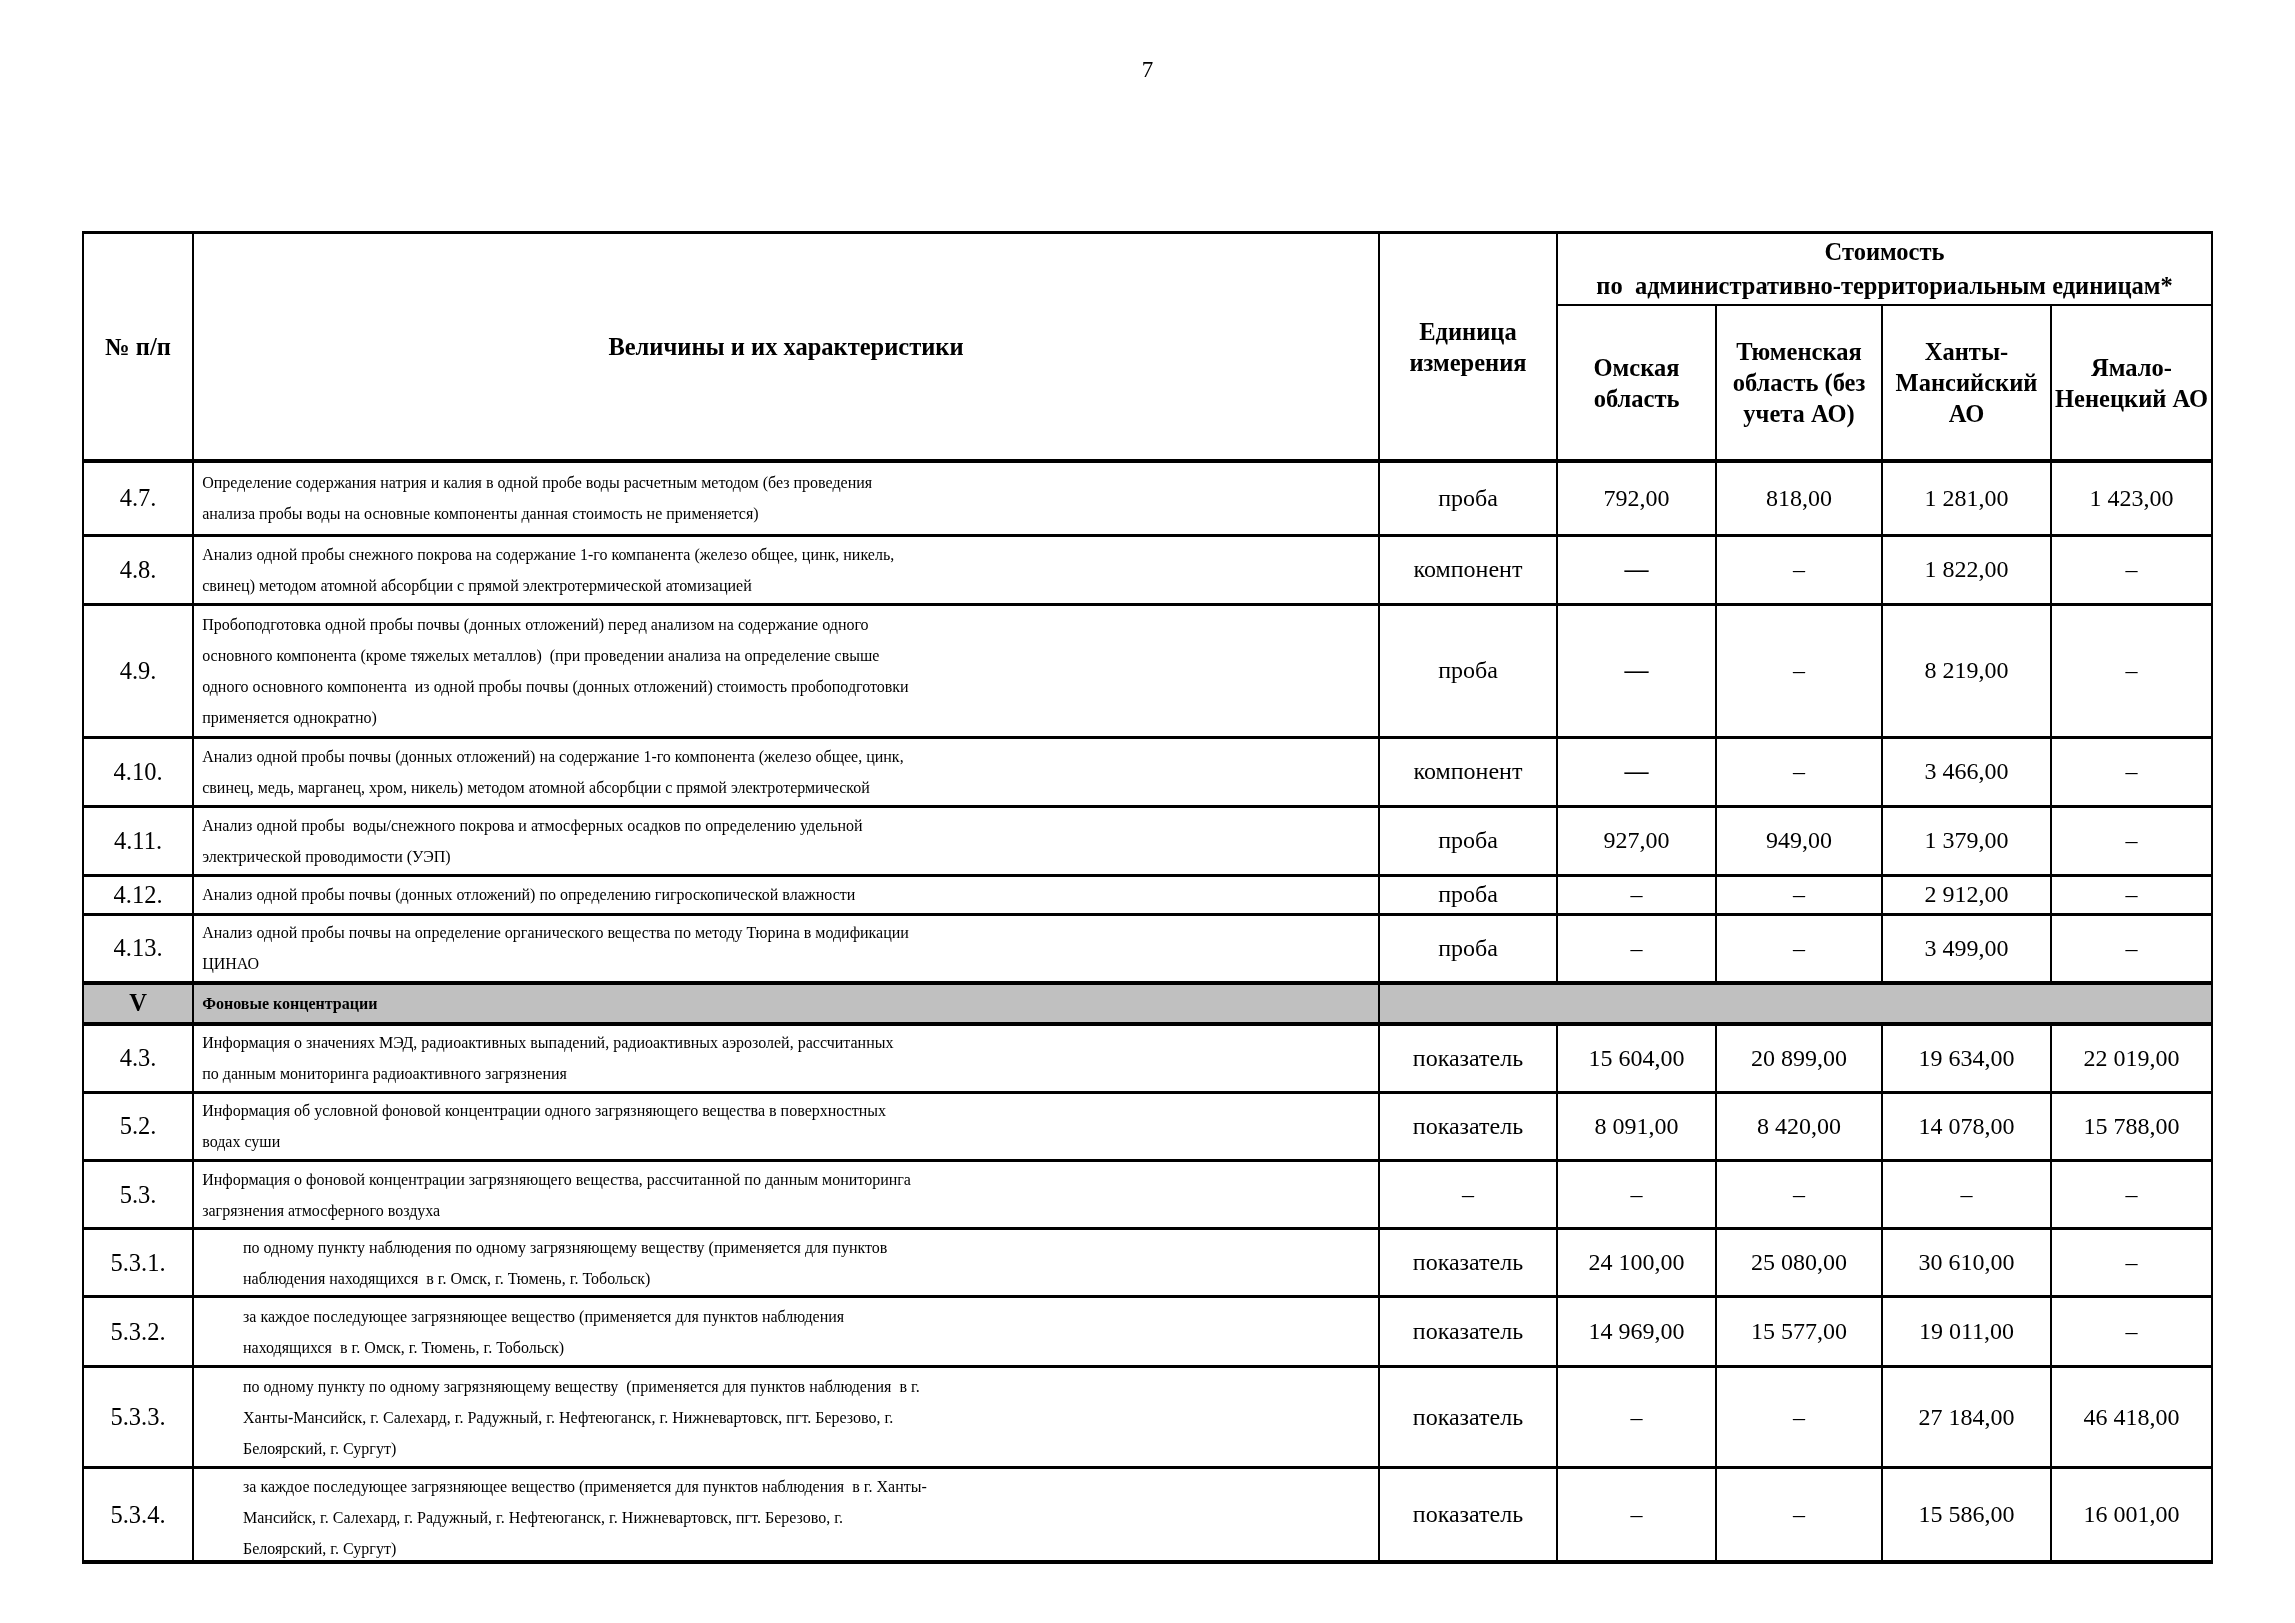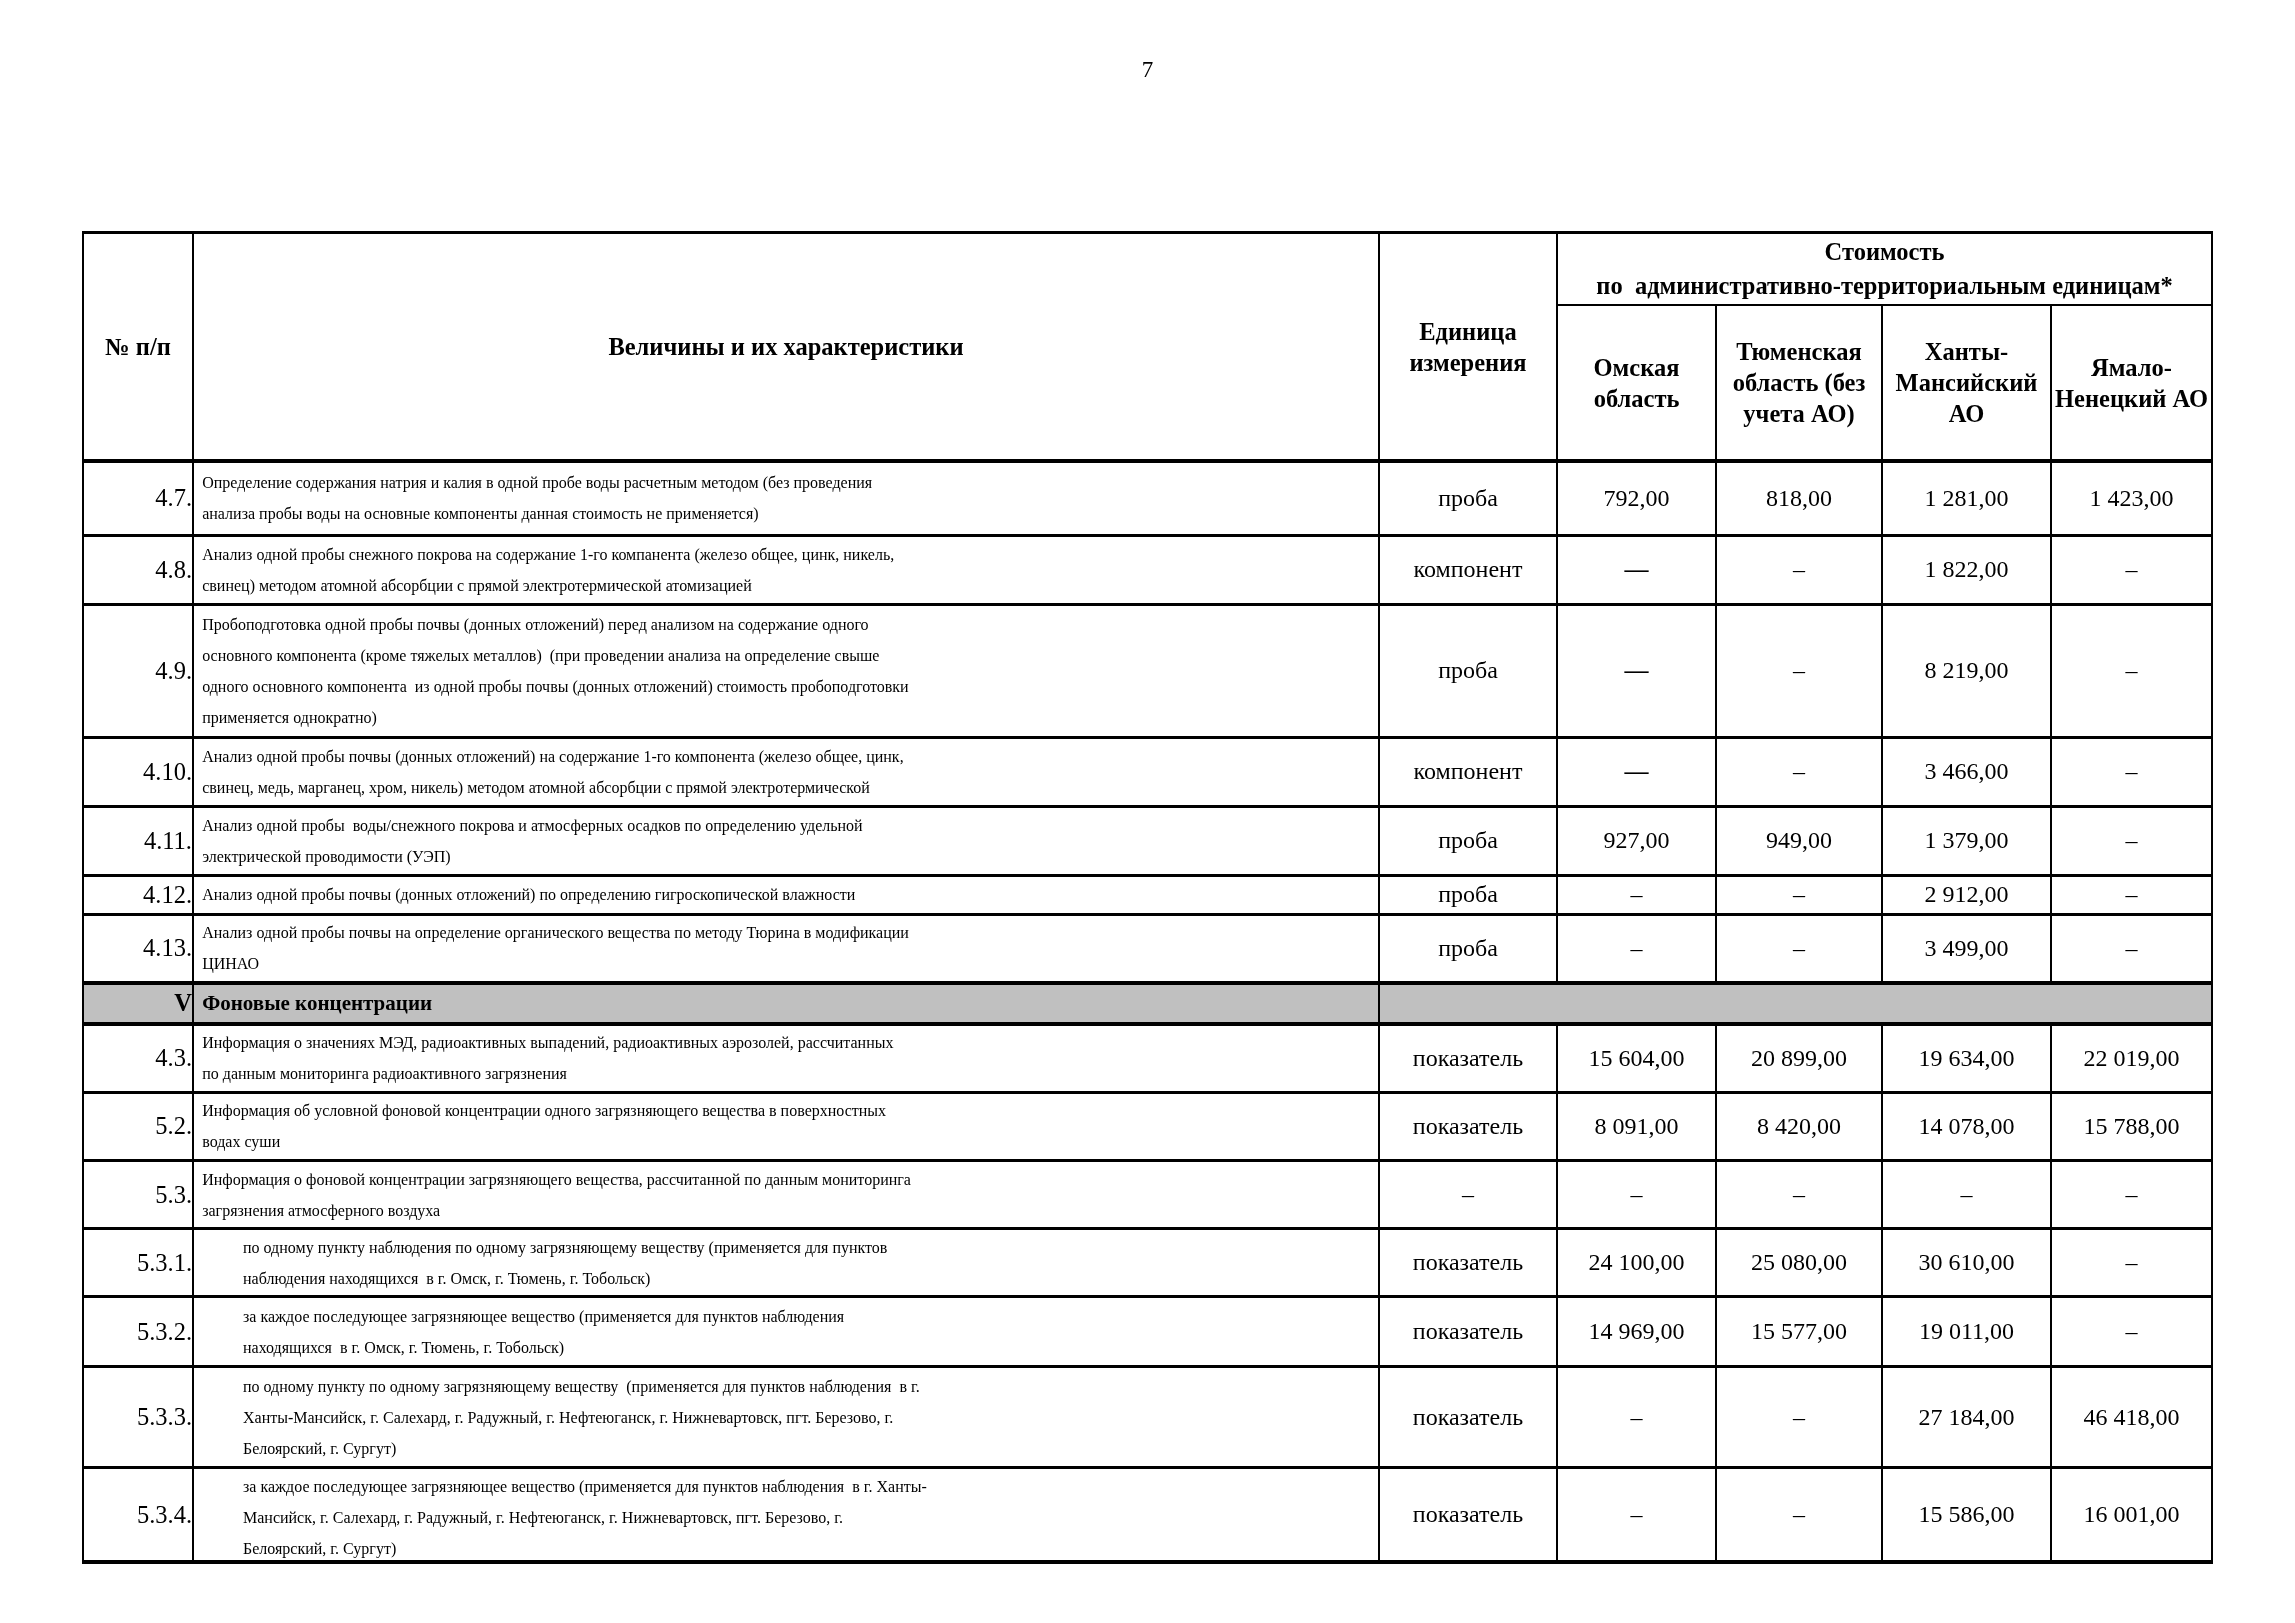--- a/index.html
+++ b/index.html
@@ -19,33 +19,33 @@
   th,td{
     border:2.5px solid #000;
     border-top-width:3.3px;border-bottom-width:3.3px;
     padding:0;vertical-align:middle;overflow:hidden;
   }
   thead th{font-weight:bold;font-size:24.5px;line-height:31px;text-align:center;border-radius:11px;}
   tr.h1 th.cost{border-bottom-width:2.5px;height:70px;}
   tr.h2 th{border-top-width:2.5px;height:153px;}
   thead th.span-head{border-bottom-width:4.1px;}
   .cost div{white-space:pre;line-height:34px;}
-  td.num{font-size:24.5px;text-align:right;}
+  td.num{font-size:24.5px;text-align:center;}
   td.desc{
     font-size:16px;line-height:31px;text-align:left;
     padding:1.6px 8.2px;white-space:pre-wrap;
   }
   td.desc.indent{padding-left:49px;}
   td.unit,td.val{font-size:24px;text-align:center;}
   td.val.bold-dash{font-weight:bold;}
   tr.section td{
     background:#c0c0c0;font-weight:bold;
     border-top-width:4.9px;border-bottom-width:4.9px;
   }
-  tr.section td.desc{font-size:21px;white-space:nowrap;}
+  tr.section td.desc{font-size:16px;white-space:nowrap;}
   .clip{height:87px;overflow:hidden;}
   tbody tr:last-child td{border-bottom-width:4.1px;}
 </style>
 </head>
 <body>
 
 <div class="page-number">7</div>
 
 <table class="price-table">
   <colgroup>

